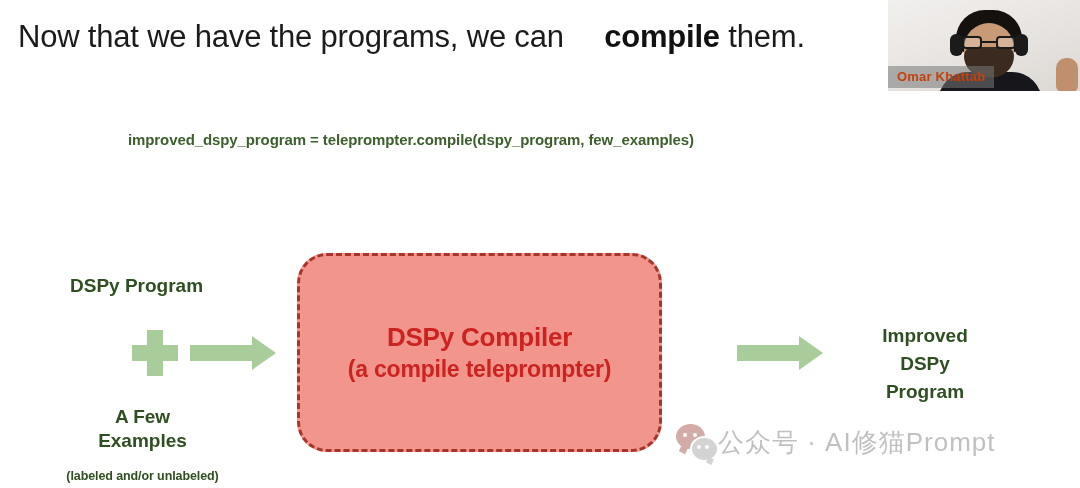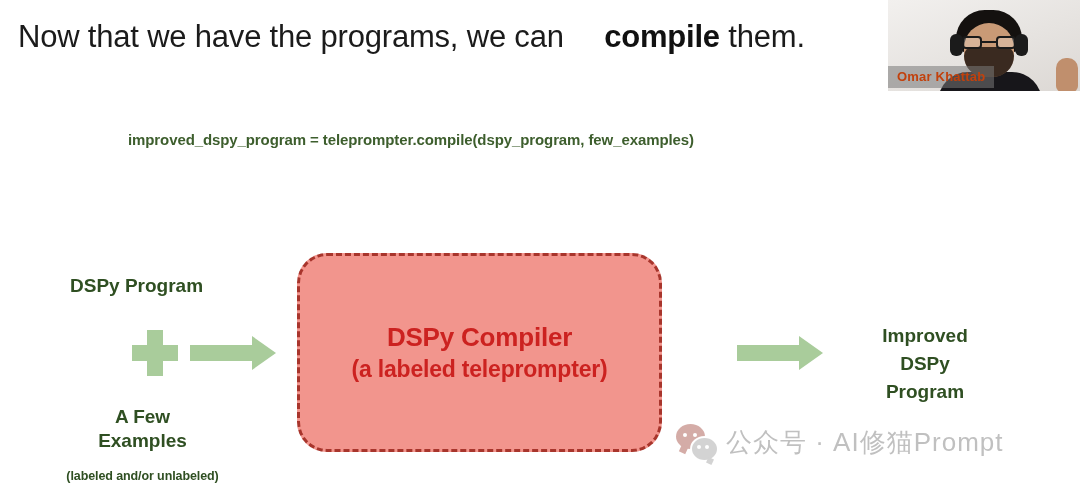--- a/index.html
+++ b/index.html
@@ -194,21 +194,21 @@
     line-height: 1.47;
   }
 
   
   .watermark {
     position: absolute;
     left: 676px;
     top: 424px;
     display: flex;
     align-items: center;
-    gap: 8px;
+    gap: 0;
     opacity: 0.62;
   }
   .wm-icon {
     position: relative;
     width: 42px;
     height: 36px;
   }
   .wm-icon .bubble-big {
     position: absolute;
     left: 0;
@@ -408,21 +408,21 @@
     </div>
 
     <div class="label-few-examples">
       <span>A Few</span><br>
       <span>Examples</span>
       <span class="sub">(labeled and/or unlabeled)</span>
     </div>
 
     <div class="compiler-box">
       <div class="compiler-title">DSPy Compiler</div>
-      <div class="compiler-sub">(a labeled teleprompter)</div>
+      <div class="compiler-sub">(a compile teleprompter)</div>
     </div>
 
     <div class="arrow arrow-right">
       <div class="shaft"></div>
       <div class="head"></div>
     </div>
 
     <div class="label-improved">
       <span>Improved</span><br>
       <span>DSPy</span><br>

